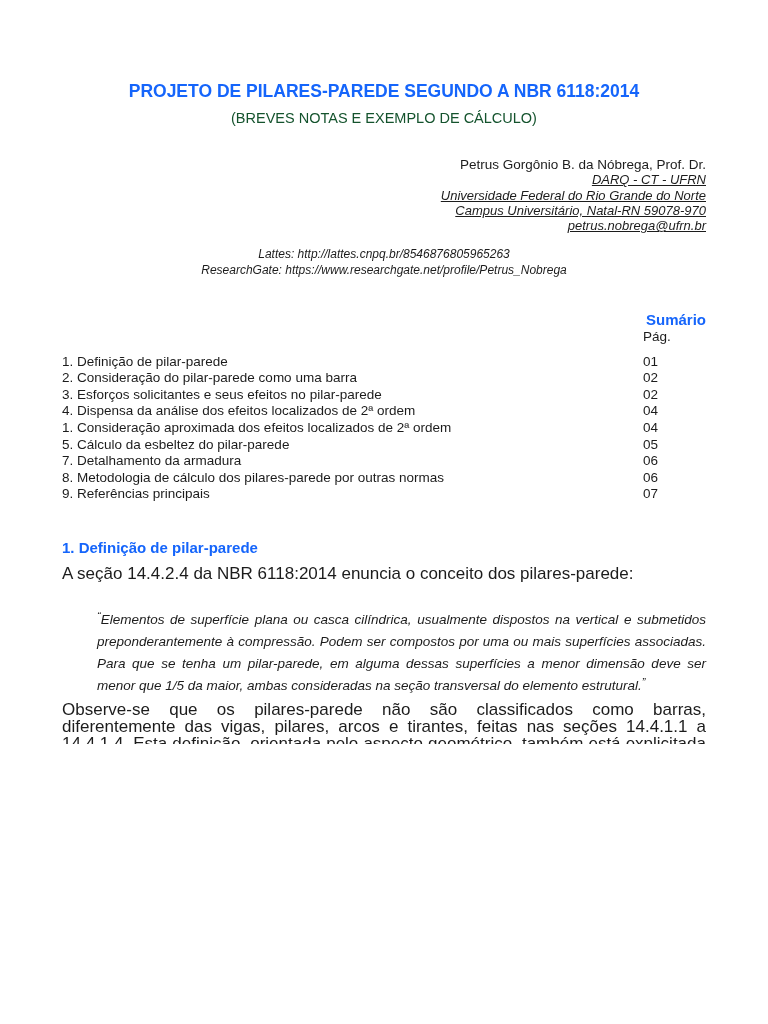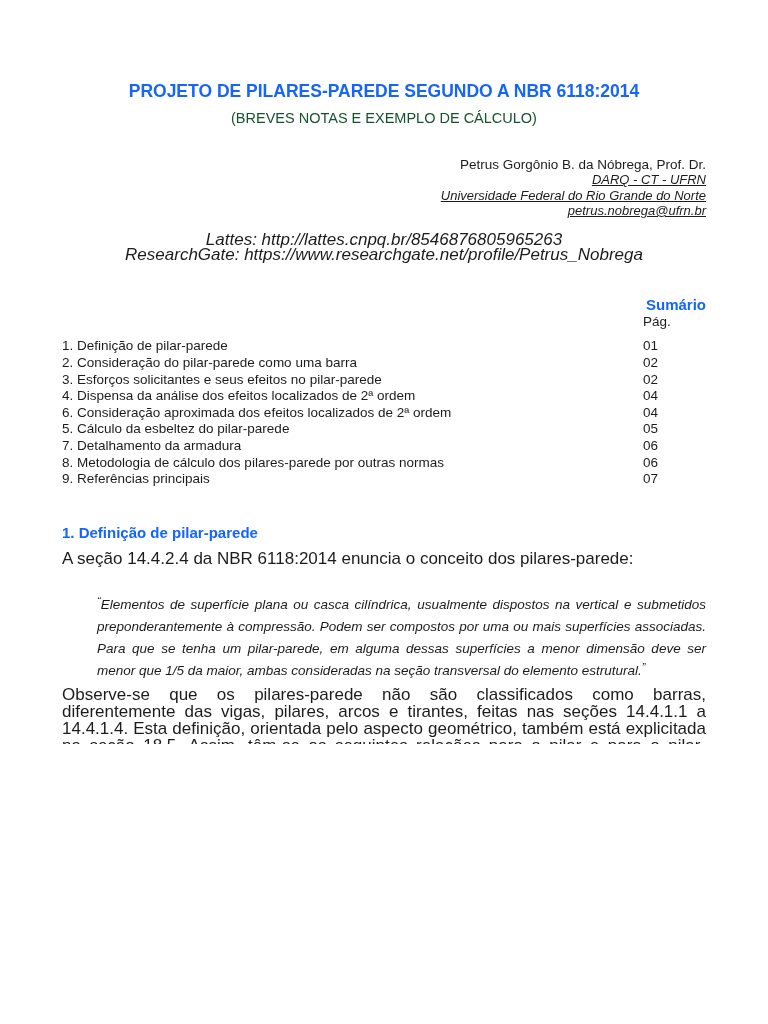--- a/index.html
+++ b/index.html
@@ -12,21 +12,21 @@
     margin:0; color:#1565fb; font-size:17.5px; font-weight:bold;
     text-align:center; line-height:21px;
   }
   .doc-subtitle {
     margin:7px 0 0 0; color:#14532d; font-size:14.5px; font-weight:normal;
     text-align:center; line-height:18px;
   }
   .author-block { margin-top:30px; text-align:right; font-size:13px; line-height:15.3px; }
   .author-name { font-size:13.5px; }
   .italic { font-style:italic;text-decoration:underline; }
-  .links-block { margin-top:14px; text-align:center; font-size:17px; line-height:15.3px; font-style:italic; }
+  .links-block { margin-top:14px; text-align:center; font-size:12px; line-height:15.3px; font-style:italic; }
   .toc-heading {
     margin:32px 0 0 0; color:#1565fb; font-size:15px; font-weight:bold; line-height:19px;text-align:right;
   }
   .toc { margin-top:8px; font-size:13.5px; }
   .toc-row { display:flex; line-height:16.6px; }
   .toc-label { width:581px; }
   .toc-pag-head { margin-left:581px; line-height:16.6px; font-size:13.5px; }
   .section-heading {
     margin:35px 0 0 0; color:#1565fb; font-size:15px; font-weight:bold; line-height:19px;
   }
@@ -46,20 +46,21 @@
 
 <div class="page">
 
   <h1 class="doc-title">PROJETO DE PILARES-PAREDE SEGUNDO A NBR 6118:2014</h1>
   <div class="doc-subtitle">(BREVES NOTAS E EXEMPLO DE CÁLCULO)</div>
 
   <div class="author-block">
     <div class="author-name">Petrus Gorgônio B. da Nóbrega, Prof. Dr.</div>
     <div class="italic">DARQ - CT - UFRN</div>
     <div class="italic">Universidade Federal do Rio Grande do Norte</div>
+    <div class="italic">Campus Universitário, Natal-RN 59078-970</div>
     <div class="italic">petrus.nobrega@ufrn.br</div>
   </div>
 
   <div class="links-block">
     <div>Lattes: http://lattes.cnpq.br/8546876805965263</div>
     <div>ResearchGate: https://www.researchgate.net/profile/Petrus_Nobrega</div>
   </div>
 
   <h2 class="toc-heading">Sumário</h2>
 
@@ -76,21 +77,21 @@
     </div>
     <div class="toc-row">
       <span class="toc-label">3. Esforços solicitantes e seus efeitos no pilar-parede</span>
       <span class="toc-page">02</span>
     </div>
     <div class="toc-row">
       <span class="toc-label">4. Dispensa da análise dos efeitos localizados de 2ª ordem</span>
       <span class="toc-page">04</span>
     </div>
     <div class="toc-row">
-      <span class="toc-label">6. Consideração aproximada dos efeitos localizados de 2ª ordem</span>
+      <span class="toc-label">1. Consideração aproximada dos efeitos localizados de 2ª ordem</span>
       <span class="toc-page">04</span>
     </div>
     <div class="toc-row">
       <span class="toc-label">5. Cálculo da esbeltez do pilar-parede</span>
       <span class="toc-page">05</span>
     </div>
     <div class="toc-row">
       <span class="toc-label">7. Detalhamento da armadura</span>
       <span class="toc-page">06</span>
     </div>

